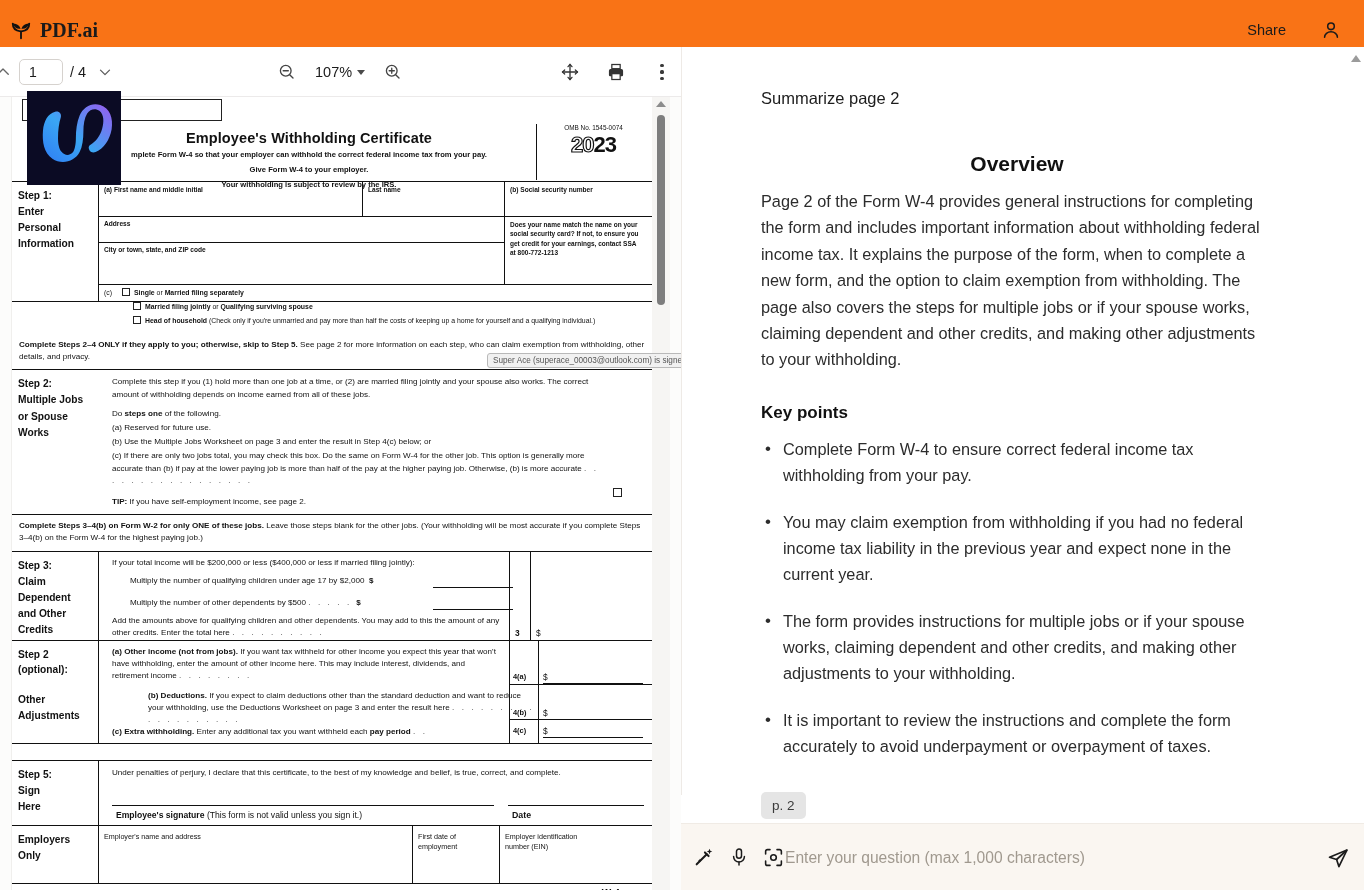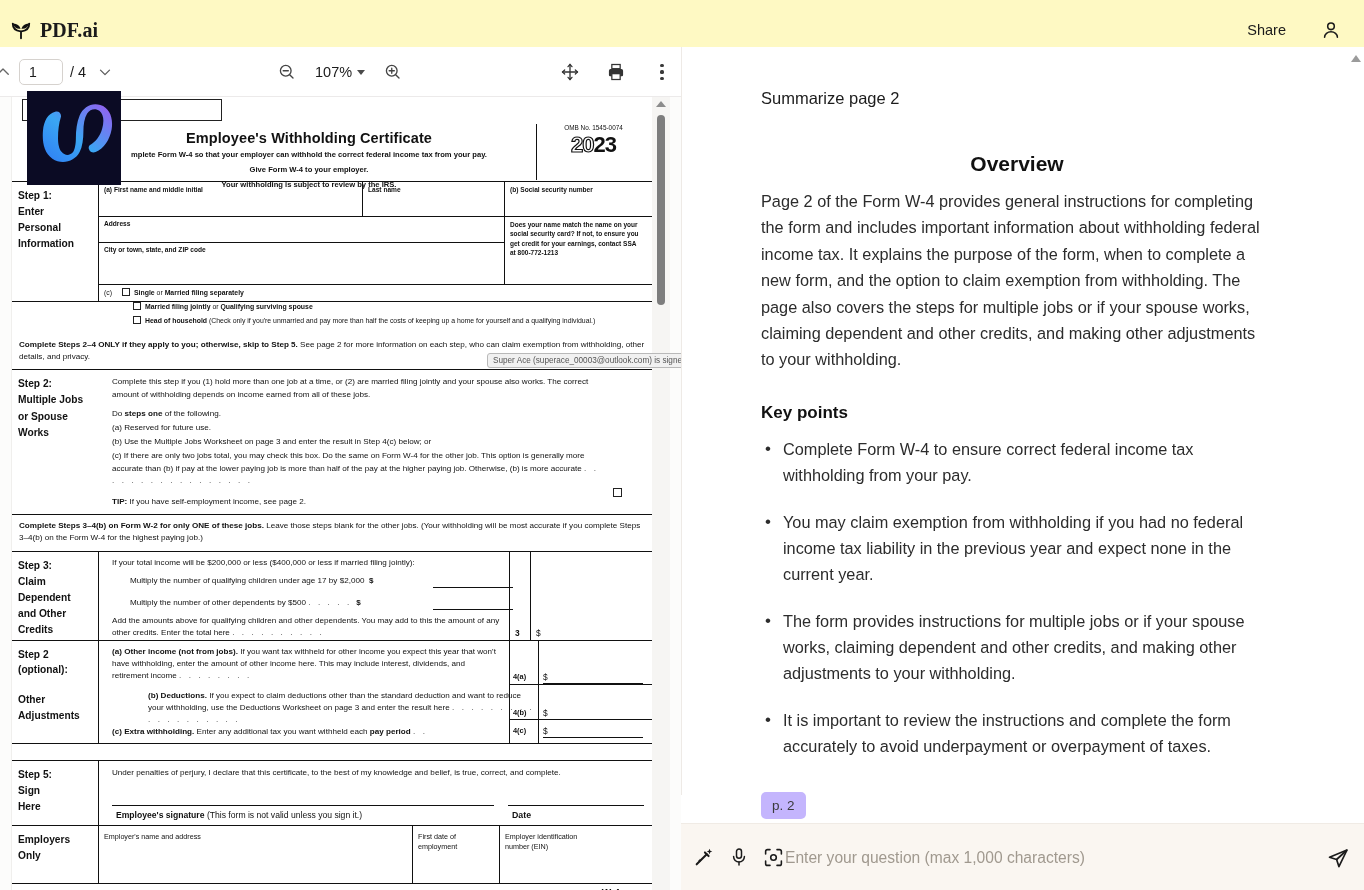--- a/index.html
+++ b/index.html
@@ -7,21 +7,21 @@
     width: 1364px; height: 890px;
     font-family: "Liberation Sans", sans-serif;
     background: #ffffff;
     overflow: hidden;
   }
   #app { position: relative; width: 1364px; height: 890px; }
 
   
   .topbar {
     position: absolute; left: 0; top: 0; width: 1364px; height: 60px;
-    background: #fef9c3;
+    background: #f97316;
     display: flex; align-items: center;
   }
   .brand { display: flex; align-items: center; gap: 8px; margin-left: 10px; }
   .brand-logo { width: 22px; height: 22px; display: block; }
   .brand-name {
     font-family: "Liberation Serif", serif;
     font-size: 20px; font-weight: 700; color: #1b1b1b; letter-spacing: .1px;
   }
   .topbar-right {
     margin-left: auto; display: flex; align-items: center; gap: 34px; margin-right: 22px;
@@ -165,21 +165,21 @@
   .ans-h3 { font-size: 17px; font-weight: 700; color: #111; margin-top: 30px; margin-bottom: 13px; }
   .bullets { list-style: none; }
   .bullets li {
     position: relative; font-size: 16.3px; line-height: 1.62; color: #2c2c2c;
     padding-left: 22px; margin-bottom: 20px;
   }
   .bullets li::before {
     content: "•"; position: absolute; left: 4px; top: -1px; font-size: 17px; color: #2c2c2c;
   }
   .page-chip {
-    display: inline-block; background: #c4b5fd; border-radius: 5px;
+    display: inline-block; background: #e5e5e5; border-radius: 5px;
     font-size: 13.5px; color: #3a3a3a; padding: 6px 11px; margin-top: 12px;
   }
 
   
   .composer {
     position: absolute; left: 681px; top: 823px; width: 683px; height: 67px;
     background: #faf6f1; border-top: 1px solid #f0ebe5;
   }
   .composer-tools {
     position: absolute; left: 12px; top: 22px; display: flex; align-items: center; gap: 14px;

